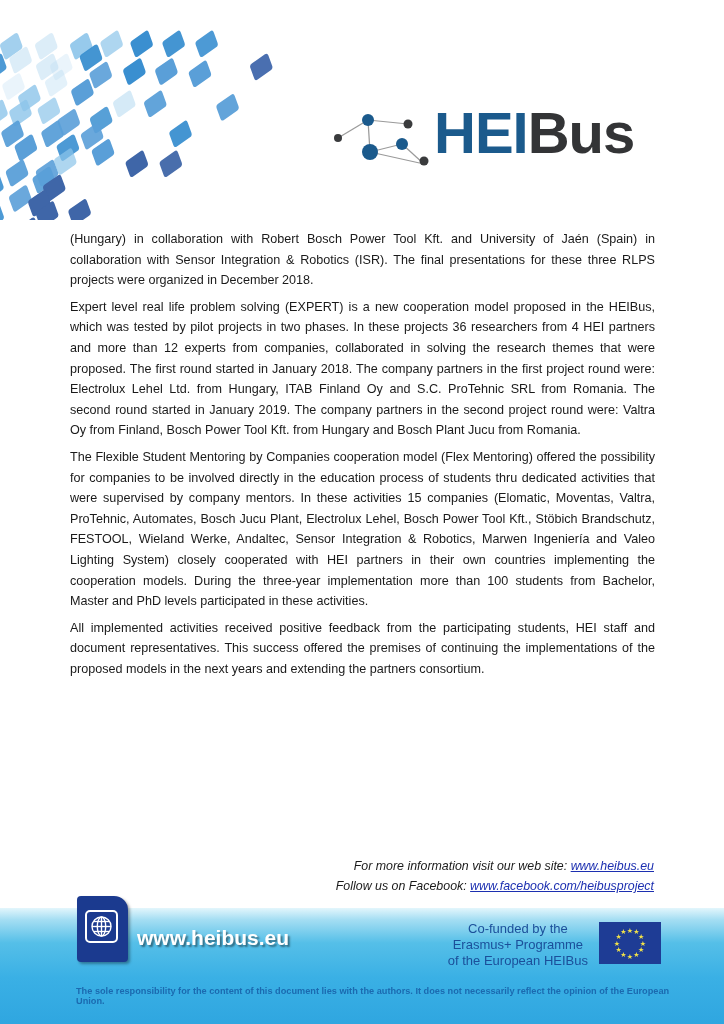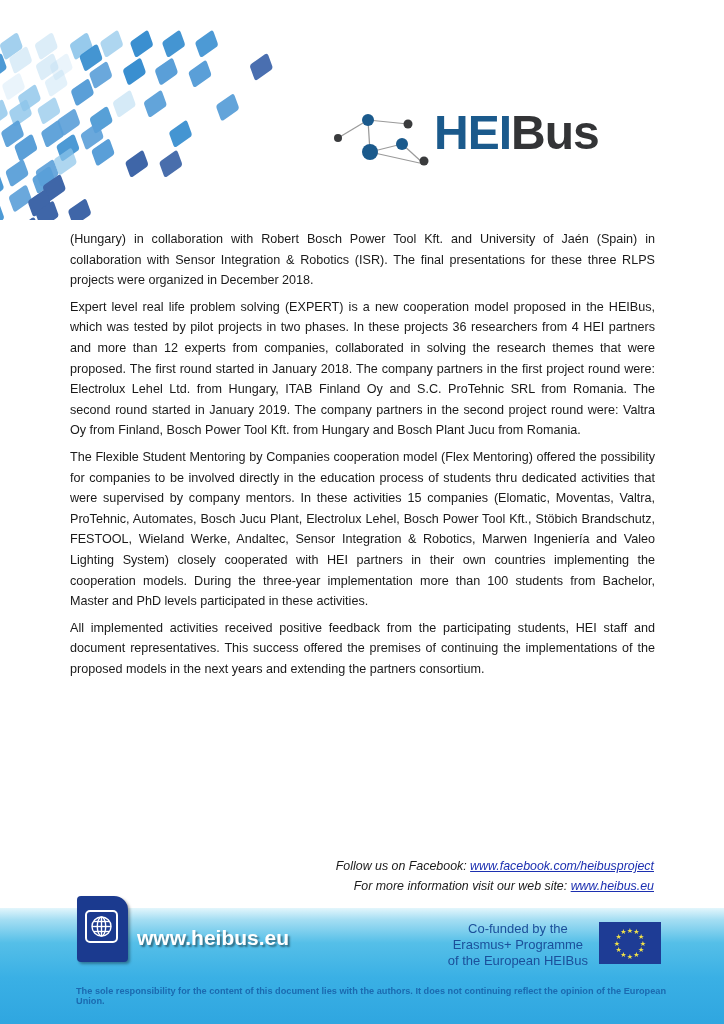--- a/index.html
+++ b/index.html
@@ -1,20 +1,20 @@
 <!DOCTYPE html>
 <html><head>
   <meta charset="utf-8">
   <style>
     html, body { margin: 0; padding: 0; background: #ffffff; }
     body { width: 724px; height: 1024px; position: relative; overflow: hidden; font-family: "Liberation Sans", sans-serif; }
     .decor { position: absolute; left: 0; top: 0; width: 320px; height: 220px; }
     .logo { position: absolute; left: 330px; top: 100px; width: 320px; height: 66px; }
     .logo svg { position: absolute; left: 0; top: 4px; }
-    .logo-text { position: absolute; left: 104px; top: 0px; font-family: "Liberation Sans", sans-serif; font-weight: bold; font-size: 48px; letter-spacing: -1px; line-height: 66px; text-align: right; }
+    .logo-text { position: absolute; left: 104px; top: 0px; font-family: "Liberation Sans", sans-serif; font-weight: bold; font-size: 58px; letter-spacing: -1px; line-height: 66px; text-align: right; }
     .logo-text .hei { color: #1b5a8c; }
     .logo-text .bus { color: #333436; }
     .content { position: absolute; left: 70px; top: 229px; width: 585px; font-family: "Liberation Sans", sans-serif; font-size: 12.6px; line-height: 20.6px; color: #1a1a1a; }
     .content p { margin: 0 0 6px 0; text-align: justify; }
     .info { position: absolute; right: 70px; top: 856px; text-align: right; font-family: "Liberation Sans", sans-serif; font-style: italic; font-size: 12.4px; line-height: 20px; color: #1a1a1a; }
     .info a { color: #1c2fb0; text-decoration: underline; }
     .footer { position: absolute; left: 0; top: 908px; width: 724px; height: 116px; background: linear-gradient(to bottom, #e3f6fc 0%, #a5def3 10%, #55bfe8 30%, #3ab0e5 60%, #2fa6e0 100%); }
     .web-badge { position: absolute; left: 77px; top: 896px; width: 51px; height: 66px; background: #1b3a8f; border-radius: 4px 14px 4px 4px; box-shadow: 2px 2px 3px rgba(0,0,0,0.35); }
     .web-badge .globe-box { position: absolute; left: 8px; top: 14px; width: 33px; height: 33px; border: 2px solid #ffffff; border-radius: 5px; box-sizing: border-box; }
     .web-url { position: absolute; left: 137px; top: 926px; font-family: "Liberation Sans", sans-serif; font-weight: bold; font-size: 21px; color: #ffffff; text-shadow: 2px 2px 2px rgba(0,0,0,0.45); }
@@ -104,22 +104,22 @@
 </div>
 
 <div class="content">
   <p>(Hungary) in collaboration with Robert Bosch Power Tool Kft. and University of Jaén (Spain) in collaboration with Sensor Integration &amp; Robotics (ISR). The final presentations for these three RLPS projects were organized in December 2018.</p>
   <p>Expert level real life problem solving (EXPERT) is a new cooperation model proposed in the HEIBus, which was tested by pilot projects in two phases. In these projects 36 researchers from 4 HEI partners and more than 12 experts from companies, collaborated in solving the research themes that were proposed. The first round started in January 2018. The company partners in the first project round were: Electrolux Lehel Ltd. from Hungary, ITAB Finland Oy and S.C. ProTehnic SRL from Romania. The second round started in January 2019. The company partners in the second project round were: Valtra Oy from Finland, Bosch Power Tool Kft. from Hungary and Bosch Plant Jucu from Romania.</p>
   <p>The Flexible Student Mentoring by Companies cooperation model (Flex Mentoring) offered the possibility for companies to be involved directly in the education process of students thru dedicated activities that were supervised by company mentors. In these activities 15 companies (Elomatic, Moventas, Valtra, ProTehnic, Automates, Bosch Jucu Plant, Electrolux Lehel, Bosch Power Tool Kft., Stöbich Brandschutz, FESTOOL, Wieland Werke, Andaltec, Sensor Integration &amp; Robotics, Marwen Ingeniería and Valeo Lighting System) closely cooperated with HEI partners in their own countries implementing the cooperation models. During the three-year implementation more than 100 students from Bachelor, Master and PhD levels participated in these activities.</p>
   <p>All implemented activities received positive feedback from the participating students, HEI staff and document representatives. This success offered the premises of continuing the implementations of the proposed models in the next years and extending the partners consortium.</p>
 </div>
 
 <div class="info">
+  <div><span>For more information visit our web site: </span><a>www.heibus.eu</a></div>
   <div><span>Follow us on Facebook: </span><a>www.facebook.com/heibusproject</a></div>
-  <div><span>For more information visit our web site: </span><a>www.heibus.eu</a></div>
 </div>
 
 <div class="footer"></div>
 
 <div class="web-badge">
   <div class="globe-box">
     <svg width="29" height="29" viewBox="0 0 29 29" style="position:absolute;left:0;top:0;">
       <g fill="none" stroke="#ffffff" stroke-width="1.4">
         <circle cx="14.5" cy="14.5" r="9.5"></circle>
         <ellipse cx="14.5" cy="14.5" rx="4.2" ry="9.5"></ellipse>
@@ -149,13 +149,13 @@
       <text x="37.5" y="34.758330249197705" text-anchor="middle" font-size="7" fill="#f2e24a" font-family="DejaVu Sans, sans-serif">★</text>
       <text x="31" y="36.5" text-anchor="middle" font-size="7" fill="#f2e24a" font-family="DejaVu Sans, sans-serif">★</text>
       <text x="24.5" y="34.7583302491977" text-anchor="middle" font-size="7" fill="#f2e24a" font-family="DejaVu Sans, sans-serif">★</text>
       <text x="19.741669750802302" y="30.000000000000007" text-anchor="middle" font-size="7" fill="#f2e24a" font-family="DejaVu Sans, sans-serif">★</text>
       <text x="18" y="23.500000000000004" text-anchor="middle" font-size="7" fill="#f2e24a" font-family="DejaVu Sans, sans-serif">★</text>
       <text x="19.7416697508023" y="17" text-anchor="middle" font-size="7" fill="#f2e24a" font-family="DejaVu Sans, sans-serif">★</text>
       <text x="24.499999999999993" y="12.241669750802302" text-anchor="middle" font-size="7" fill="#f2e24a" font-family="DejaVu Sans, sans-serif">★</text>
     </svg>
 </div>
 
-<div class="disclaimer">The sole responsibility for the content of  this document lies  with the  authors. It does not continuing reflect  the opinion of the European Union.</div>
+<div class="disclaimer">The sole responsibility for the content of  this document lies  with the  authors. It does not necessarily reflect  the opinion of the European Union.</div>
 
 </body></html>

